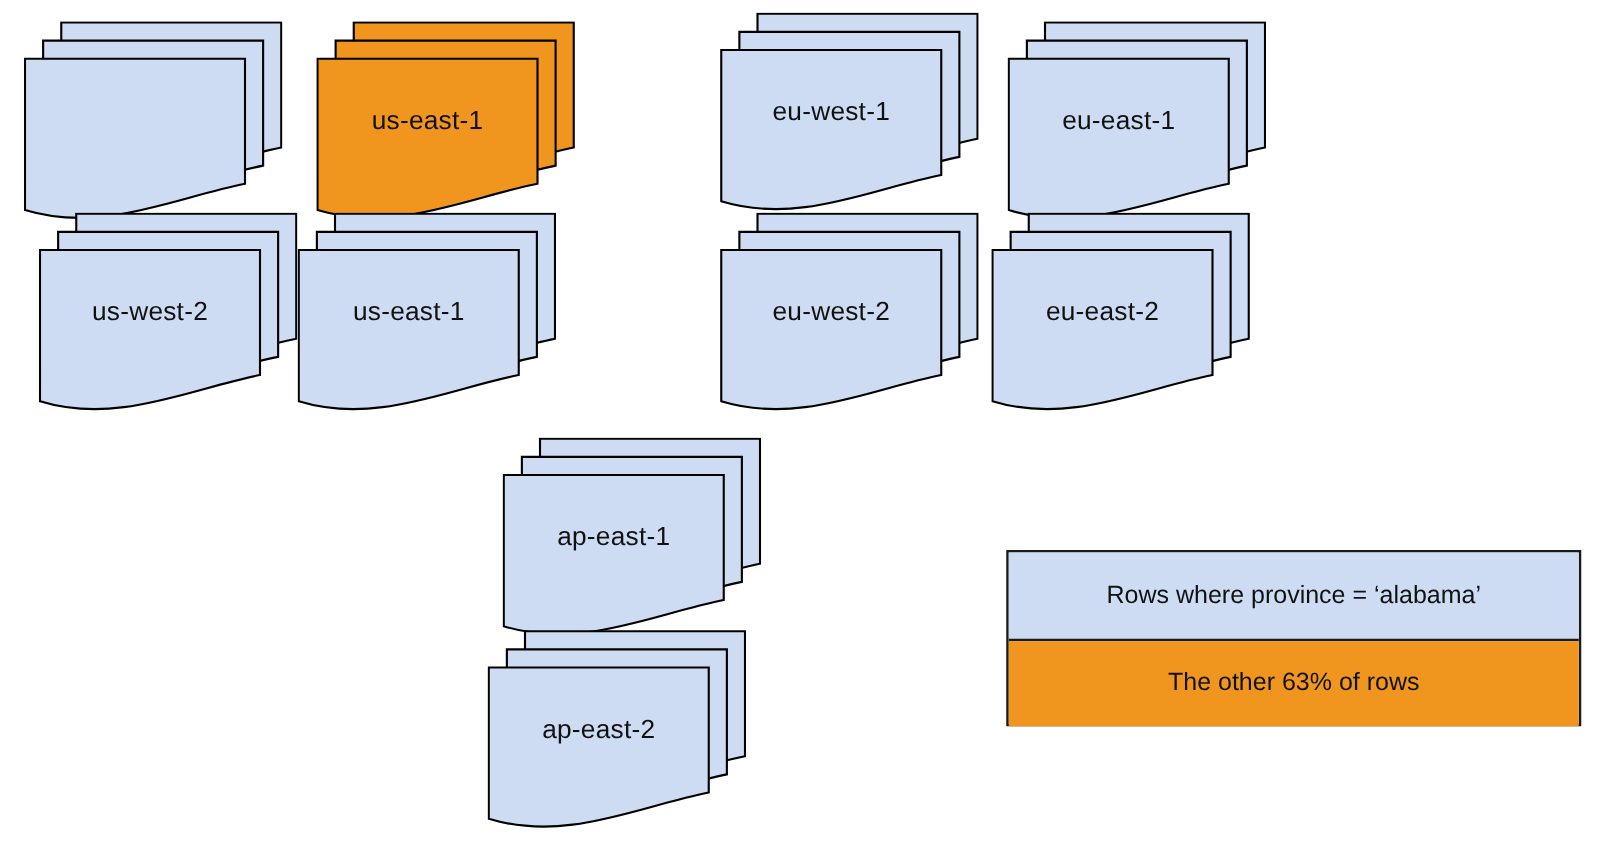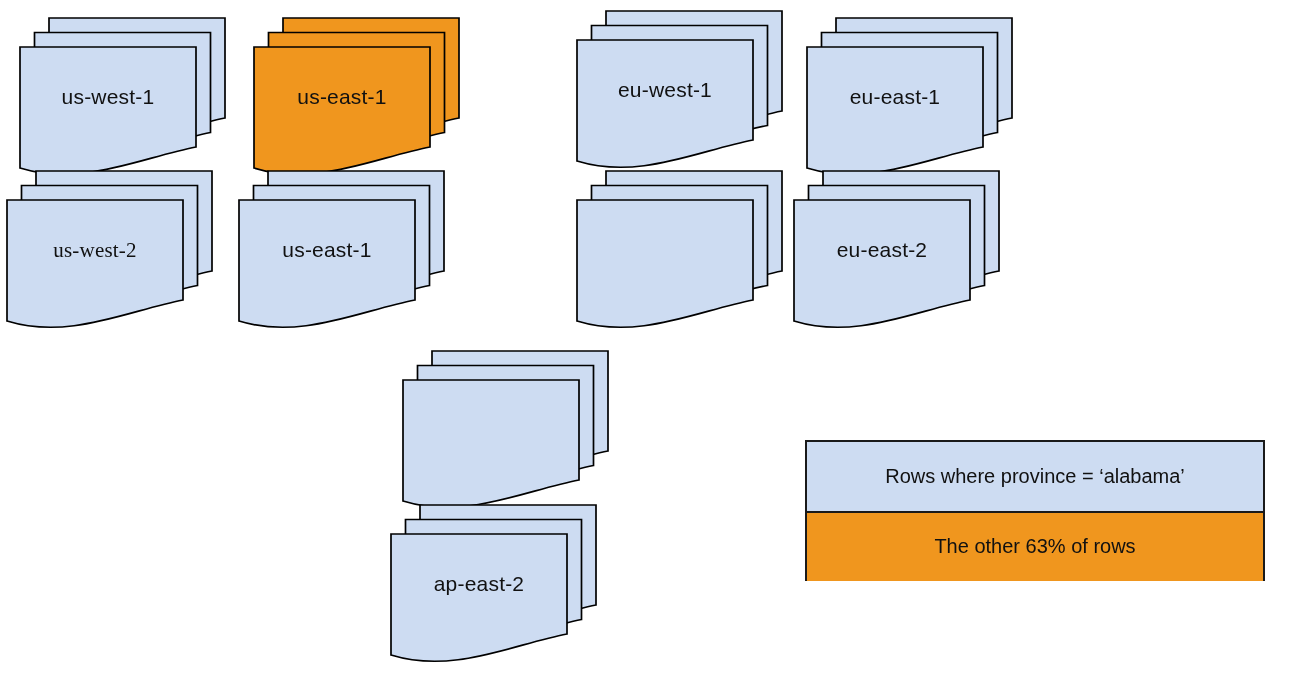--- a/index.html
+++ b/index.html
@@ -38,21 +38,21 @@
     justify-content: center;
     font-size: 21px;
     letter-spacing: 0.2px;
     pointer-events: none;
   }
   
   .p-usw1 { left: 19px;  top: 17px; }
   .p-use1 { left: 253px; top: 17px; }
   .p-euw1 { left: 576px; top: 10px; }
   .p-eue1 { left: 806px; top: 17px; }
-  .p-usw2 { left: 6px;  top: 170px; font-family: Liberation Serif, serif; }
+  .p-usw2 { left: 31px;  top: 170px; }
   .p-use2 { left: 238px; top: 170px; }
   .p-euw2 { left: 576px; top: 170px; }
   .p-eue2 { left: 793px; top: 170px; }
   .p-ape1 { left: 402px; top: 350px; }
   .p-ape2 { left: 390px; top: 504px; }
 
   .legend {
     position: absolute;
     left: 805px;
     top: 440px;
@@ -75,21 +75,20 @@
 </style>
 </head>
 <body style="background: rgb(255, 255, 255);">
 
 <div class="stack p-usw1" style="--fill: #cddcf2;">
   <svg class="stack-svg" width="207" height="161" viewBox="0 0 207 161">
     <path class="page" transform="translate(29,0)" d="M1 1 L177 1 L177 101 C121 112 63 141 1 122 Z"></path>
     <path class="page" transform="translate(14.5,14.5)" d="M1 1 L177 1 L177 101 C121 112 63 141 1 122 Z"></path>
     <path class="page" transform="translate(0,29)" d="M1 1 L177 1 L177 101 C121 112 63 141 1 122 Z"></path>
   </svg>
-  <div class="stack-label">us-west-1</div>
 </div>
 
 <div class="stack p-use1" style="--fill: #f0961e;">
   <svg class="stack-svg" width="207" height="161" viewBox="0 0 207 161">
     <path class="page" transform="translate(29,0)" d="M1 1 L177 1 L177 101 C121 112 63 141 1 122 Z"></path>
     <path class="page" transform="translate(14.5,14.5)" d="M1 1 L177 1 L177 101 C121 112 63 141 1 122 Z"></path>
     <path class="page" transform="translate(0,29)" d="M1 1 L177 1 L177 101 C121 112 63 141 1 122 Z"></path>
   </svg>
   <div class="stack-label">us-east-1</div>
 </div>
@@ -129,37 +128,39 @@
   </svg>
   <div class="stack-label">us-east-1</div>
 </div>
 
 <div class="stack p-euw2" style="--fill: #cddcf2;">
   <svg class="stack-svg" width="207" height="161" viewBox="0 0 207 161">
     <path class="page" transform="translate(29,0)" d="M1 1 L177 1 L177 101 C121 112 63 141 1 122 Z"></path>
     <path class="page" transform="translate(14.5,14.5)" d="M1 1 L177 1 L177 101 C121 112 63 141 1 122 Z"></path>
     <path class="page" transform="translate(0,29)" d="M1 1 L177 1 L177 101 C121 112 63 141 1 122 Z"></path>
   </svg>
+  <div class="stack-label">eu-west-2</div>
 </div>
 
 <div class="stack p-eue2" style="--fill: #cddcf2;">
   <svg class="stack-svg" width="207" height="161" viewBox="0 0 207 161">
     <path class="page" transform="translate(29,0)" d="M1 1 L177 1 L177 101 C121 112 63 141 1 122 Z"></path>
     <path class="page" transform="translate(14.5,14.5)" d="M1 1 L177 1 L177 101 C121 112 63 141 1 122 Z"></path>
     <path class="page" transform="translate(0,29)" d="M1 1 L177 1 L177 101 C121 112 63 141 1 122 Z"></path>
   </svg>
   <div class="stack-label">eu-east-2</div>
 </div>
 
 <div class="stack p-ape1" style="--fill: #cddcf2;">
   <svg class="stack-svg" width="207" height="161" viewBox="0 0 207 161">
     <path class="page" transform="translate(29,0)" d="M1 1 L177 1 L177 101 C121 112 63 141 1 122 Z"></path>
     <path class="page" transform="translate(14.5,14.5)" d="M1 1 L177 1 L177 101 C121 112 63 141 1 122 Z"></path>
     <path class="page" transform="translate(0,29)" d="M1 1 L177 1 L177 101 C121 112 63 141 1 122 Z"></path>
   </svg>
+  <div class="stack-label">ap-east-1</div>
 </div>
 
 <div class="stack p-ape2" style="--fill: #cddcf2;">
   <svg class="stack-svg" width="207" height="161" viewBox="0 0 207 161">
     <path class="page" transform="translate(29,0)" d="M1 1 L177 1 L177 101 C121 112 63 141 1 122 Z"></path>
     <path class="page" transform="translate(14.5,14.5)" d="M1 1 L177 1 L177 101 C121 112 63 141 1 122 Z"></path>
     <path class="page" transform="translate(0,29)" d="M1 1 L177 1 L177 101 C121 112 63 141 1 122 Z"></path>
   </svg>
   <div class="stack-label">ap-east-2</div>
 </div>

